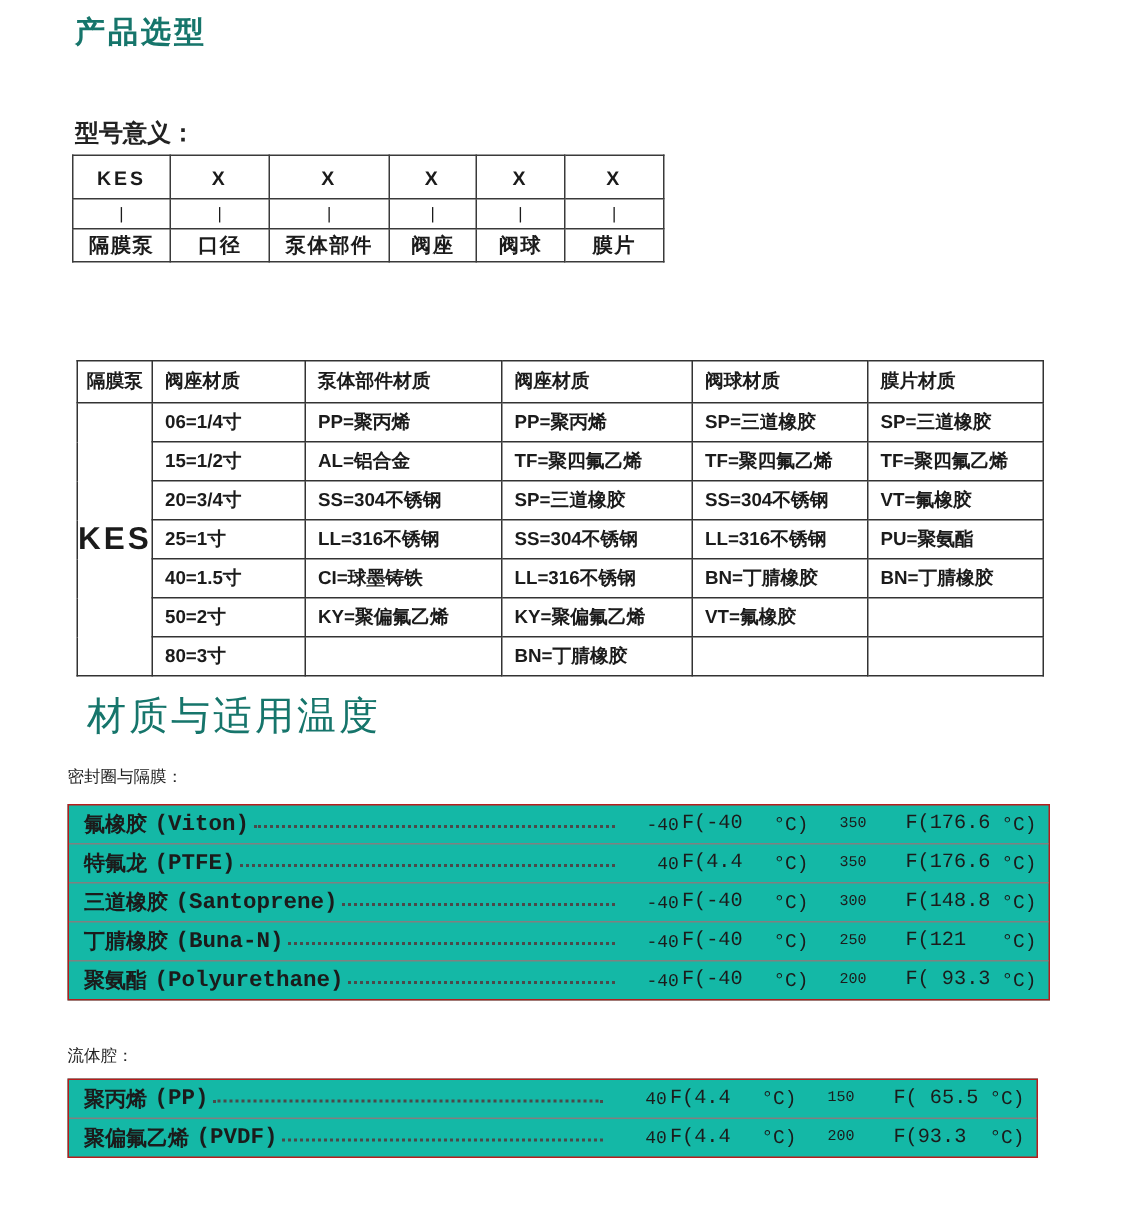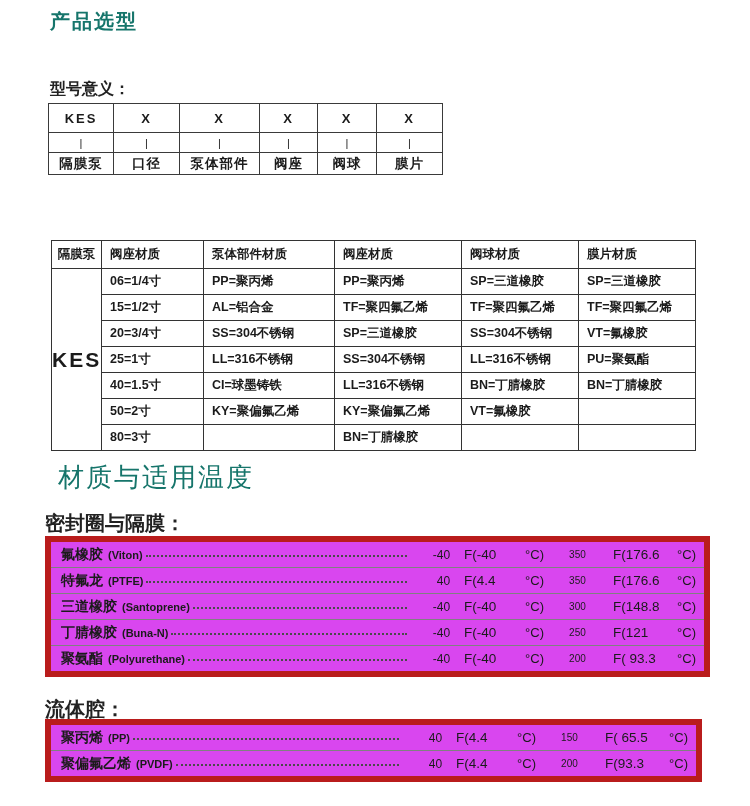--- a/index.html
+++ b/index.html
@@ -9,21 +9,21 @@
     color:#1b1b1b;-webkit-font-smoothing:antialiased;
   }
   .abs{position:absolute;}
 
   
   .main-title{left:50px;top:8px;font-size:20px;font-weight:bold;color:#16756B;letter-spacing:2px;}
   .sub-title{left:58px;top:460px;font-size:26px;font-weight:normal;color:#16756B;letter-spacing:2px;}
 
   
   .block-label{font-size:16px;font-weight:bold;color:#222;}
-  .small-label{font-size:20px;font-weight:bold;color:#222;}
+  .small-label{font-size:11px;font-weight:normal;color:#222;}
 
   
   #model-table{left:48px;top:103px;}
   #model-table table{border-collapse:collapse;table-layout:fixed;width:394px;}
   #model-table td{border:1px solid #3a3a3a;text-align:center;vertical-align:middle;overflow:hidden;}
   #model-table tr.r1 td{height:26px;font-size:13px;font-weight:bold;letter-spacing:2px;}
   #model-table tr.r2 td{height:17px;font-size:11px;}
   #model-table tr.r3 td{height:19px;font-size:13.5px;font-weight:bold;letter-spacing:1px;}
 
   
@@ -36,28 +36,28 @@
   #selection-table th,#selection-table td{
     border:1px solid #333;font-size:12.5px;font-weight:bold;text-align:left;
     padding:0 4px 0 8px;vertical-align:middle;overflow:hidden;white-space:nowrap;
   }
   #selection-table th{height:27px;}
   #selection-table td{height:25px;}
   #selection-table th.c0{text-align:center;padding:0;}
   #selection-table td.series{font-size:21px;text-align:center;padding:0;letter-spacing:2px;font-weight:bold;}
 
   
-  .temp-table{border:6px solid #b91c1c;background:#d946ef;}
+  .temp-table{border:1px solid #b91c1c;background:#14b8a6;font-family:Liberation Mono, monospace;}
   .trow{display:flex;align-items:center;height:25px;padding:0 8px 0 10px;border-top:1px solid #808080;}
   .trow:first-child{border-top:none;}
   .trow .cn{font-size:14px;font-weight:bold;white-space:pre;}
-  .trow .en{font-size:11px;font-weight:bold;margin-left:5px;white-space:pre;}
+  .trow .en{font-size:15px;font-weight:bold;margin-left:5px;white-space:pre;}
   .trow .leader{flex:1;border-bottom:2px dotted #4a4a4a;height:9px;margin:0 1px 6px 3px;}
   .trow .num1{width:42px;text-align:right;font-size:12px;white-space:pre;}
-  .trow .cv{margin-left:14px;width:61px;font-size:13.5px;white-space:pre;}
+  .trow .cv{margin-left:2px;width:61px;font-size:13.5px;white-space:pre;}
   .trow .cu{width:44px;font-size:13px;white-space:pre;}
   .trow .num2{width:44px;font-size:10px;white-space:pre;}
   .trow .cv2{width:64px;font-size:13.5px;white-space:pre;}
   .trow .cu2{font-size:13px;white-space:pre;}
   #seal-table{left:45px;top:536px;width:653px;}
   #fluid-table{left:45px;top:719px;width:645px;}
   #seal-label{left:45px;top:510px;}
   #fluid-label{left:45px;top:696px;}
   #model-label{left:50px;top:79px;}
 </style>

